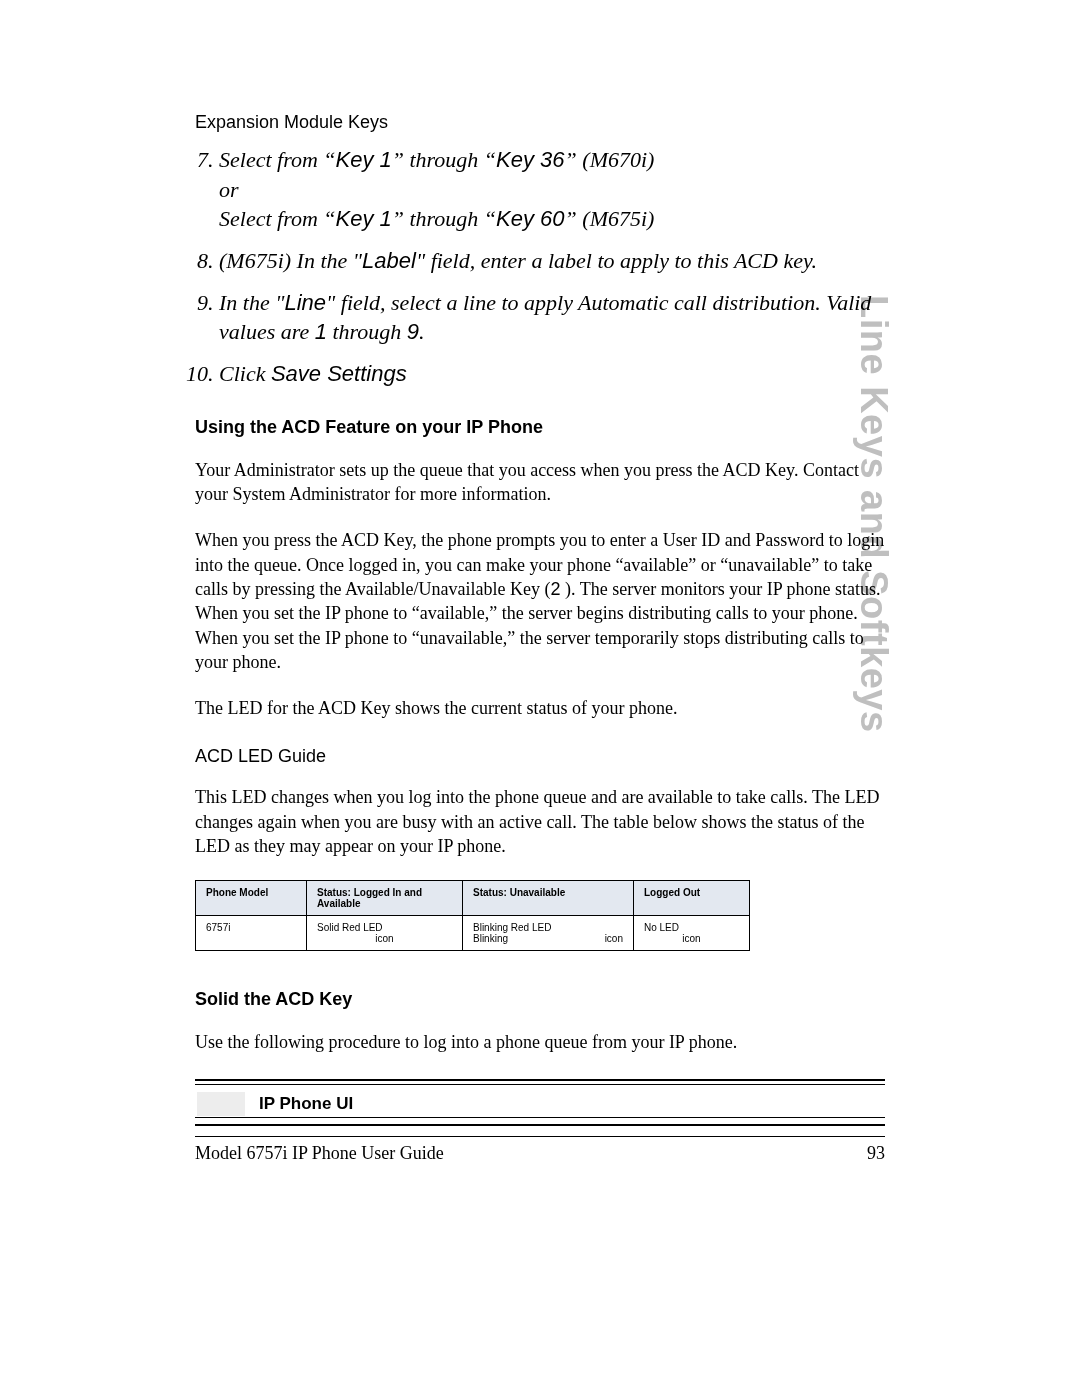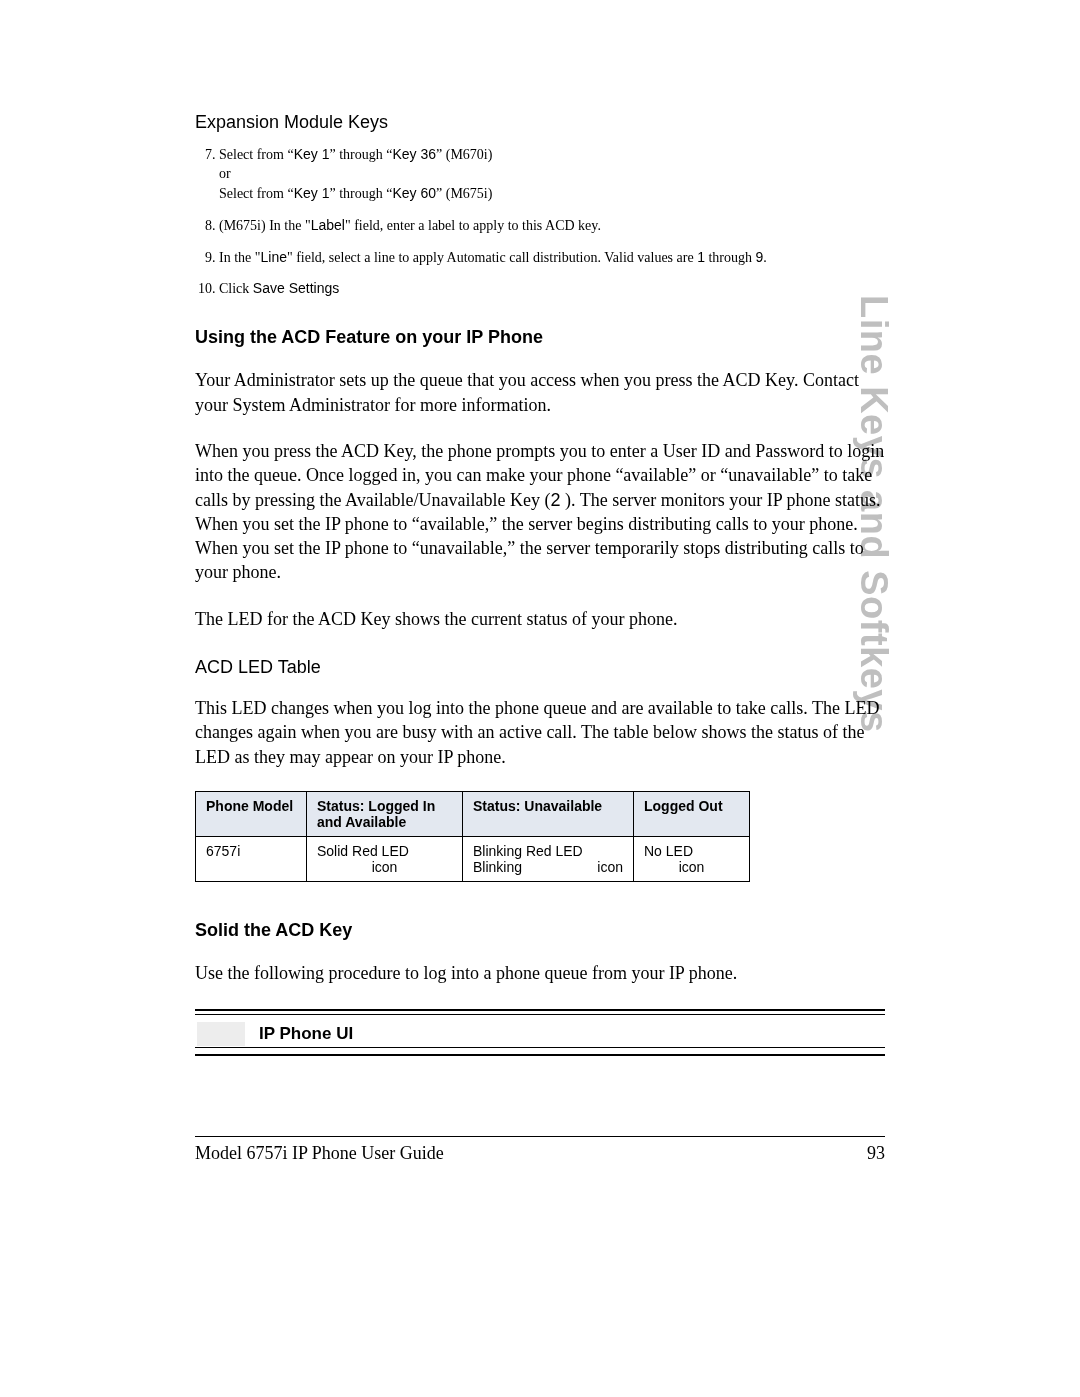--- a/index.html
+++ b/index.html
@@ -25,22 +25,23 @@
     font-family: Arial, Helvetica, sans-serif;
   }
   .section-title {
     font-family: Arial, Helvetica, sans-serif;
     font-size: 18px;
     margin: 0 0 12px 0;
   }
   .ol {
     margin: 0 0 28px 0;
     padding-left: 24px;
-    font-size: 14px;
+    font-size: 22px;
     line-height: 1.35;
+    font-style: italic;
   }
   .ol li {
     margin-bottom: 12px;
   }
   .h3 {
     font-family: Arial, Helvetica, sans-serif;
     font-weight: bold;
     font-size: 18px;
     margin: 0 0 20px 0;
   }
@@ -50,21 +51,21 @@
     margin: 0 0 22px 0;
   }
   .subhead {
     font-family: Arial, Helvetica, sans-serif;
     font-size: 18px;
     margin: 26px 0 18px 0;
   }
   table.led {
     border-collapse: collapse;
     font-family: Arial, Helvetica, sans-serif;
-    font-size: 14px;
+    font-size: 10px;
     margin: 6px 0 38px 0;
   }
   table.led th, table.led td {
     border: 1px solid #000;
     padding: 6px 10px;
     text-align: left;
     vertical-align: top;
   }
   table.led th {
     background: #e3e8f0;
@@ -161,21 +162,21 @@
     </ol>
 
     <div class="h3">Using the ACD Feature on your IP Phone</div>
 
     <p class="para">Your Administrator sets up the queue that you access when you press the ACD Key. Contact your System Administrator for more information.</p>
     <p class="para">
       <span>When you press the ACD Key, the phone prompts you to enter a User ID and Password to login into the queue. Once logged in, you can make your phone “available” or “unavailable” to take calls by pressing the Available/Unavailable Key (</span><span class="sans">2</span><span> ). The server monitors your IP phone status. When you set the IP phone to “available,” the server begins distributing calls to your phone. When you set the IP phone to “unavailable,” the server temporarily stops distributing calls to your phone.</span>
     </p>
     <p class="para">The LED for the ACD Key shows the current status of your phone.</p>
 
-    <div class="subhead">ACD LED Table</div>
+    <div class="subhead">ACD LED Guide</div>
 
     <p class="para">This LED changes when you log into the phone queue and are available to take calls. The LED changes again when you are busy with an active call. The table below shows the status of the LED as they may appear on your IP phone.</p>
 
     <table class="led">
       <thead>
         <tr>
           <th class="col-model">Phone Model</th>
           <th class="col-status1">Status: Logged In and Available</th>
           <th class="col-status2">Status: Unavailable</th>
           <th class="col-status3">Logged Out</th>

